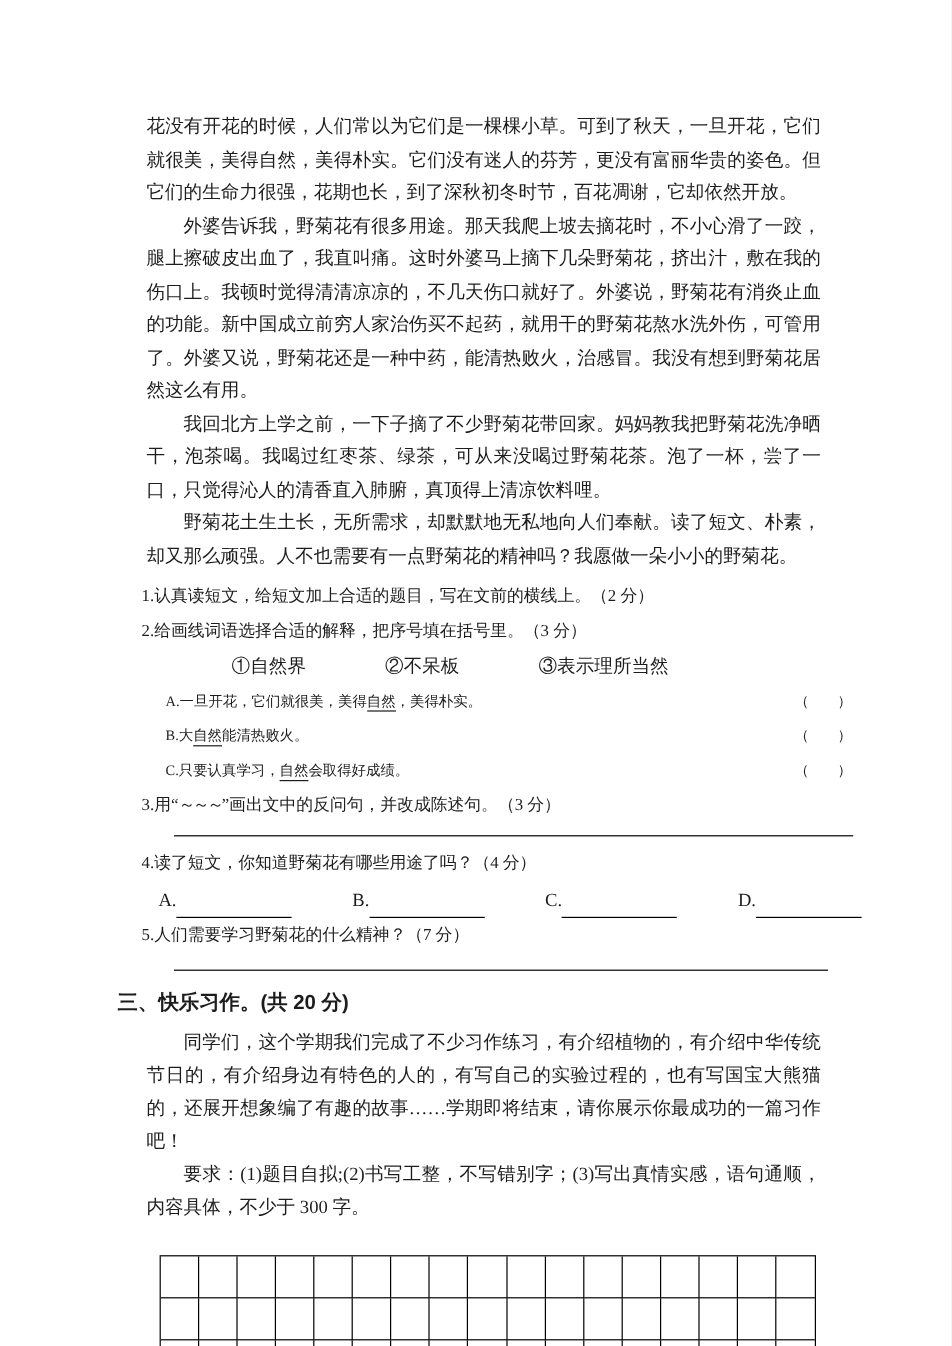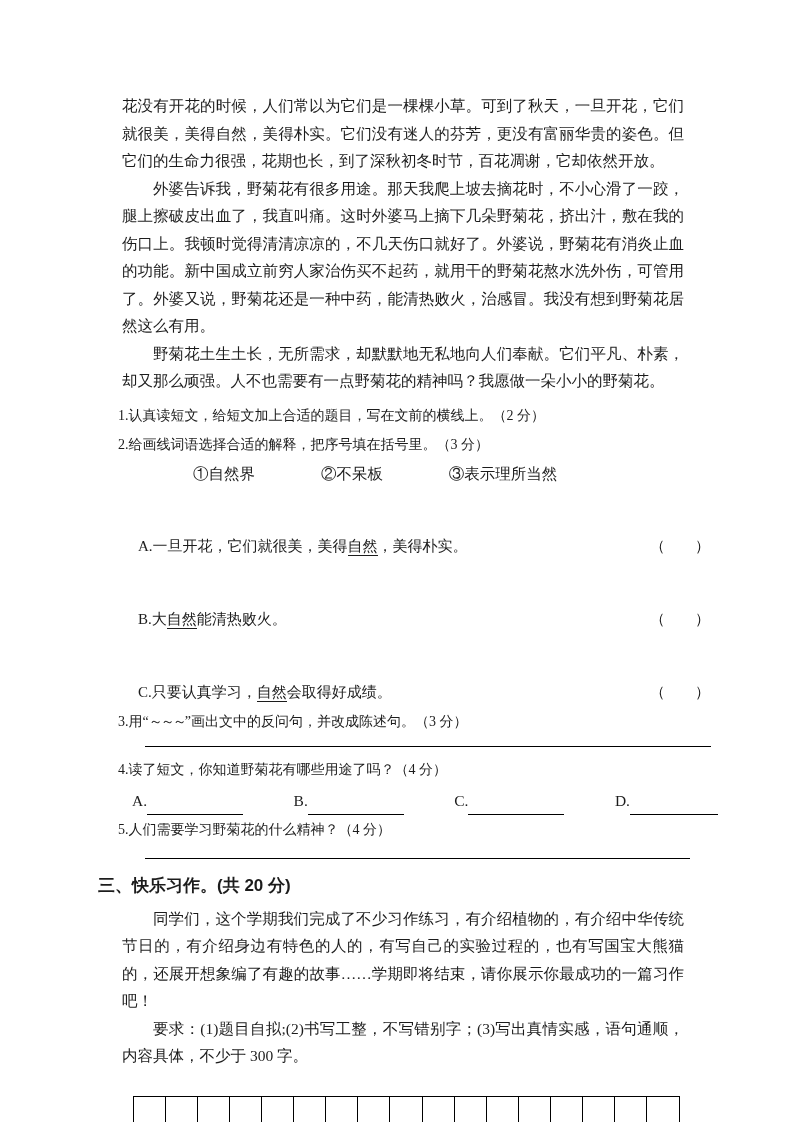--- a/index.html
+++ b/index.html
@@ -36,23 +36,22 @@
   .opts {
     margin-left:95px;
     font-size:15.5px;
     line-height:29px;
   }
   .opts span { display:inline-block; margin-right:62px; }
   .sub {
     display:flex;
     justify-content:space-between;
     margin-left:40px;
-    font-size:15px;
-    line-height:29px;
-    margin-top:44px;
+    font-size:12px;
+    line-height:29px;
   }
   .u { border-bottom:1px solid #1c1c1c; padding-bottom:1px; }
   .wavy { letter-spacing:-2px; }
   .bracket { white-space:pre; }
   .blank-line {
     height:0;
     border-bottom:1.3px solid #000;
     margin:10px 0 8px 47px;
     width:566px;
   }
@@ -101,21 +100,22 @@
   .cell:nth-child(n+35) { border-bottom:none; }
 </style>
 </head>
 <body>
 
 <div class="page">
   <div class="content">
 
     <p class="para no-indent">花没有开花的时候，人们常以为它们是一棵棵小草。可到了秋天，一旦开花，它们就很美，美得自然，美得朴实。它们没有迷人的芬芳，更没有富丽华贵的姿色。但它们的生命力很强，花期也长，到了深秋初冬时节，百花凋谢，它却依然开放。</p>
     <p class="para">外婆告诉我，野菊花有很多用途。那天我爬上坡去摘花时，不小心滑了一跤，腿上擦破皮出血了，我直叫痛。这时外婆马上摘下几朵野菊花，挤出汁，敷在我的伤口上。我顿时觉得清清凉凉的，不几天伤口就好了。外婆说，野菊花有消炎止血的功能。新中国成立前穷人家治伤买不起药，就用干的野菊花熬水洗外伤，可管用了。外婆又说，野菊花还是一种中药，能清热败火，治感冒。我没有想到野菊花居然这么有用。</p>
-    <p class="para">野菊花土生土长，无所需求，却默默地无私地向人们奉献。它们平凡、朴素，却又那么顽强。人不也需要有一点野菊花的精神吗？我愿做一朵小小的野菊花。</p>
+    <p class="para">我回北方上学之前，一下子摘了不少野菊花带回家。妈妈教我把野菊花洗净晒干，泡茶喝。我喝过红枣茶、绿茶，可从来没喝过野菊花茶。泡了一杯，尝了一口，只觉得沁人的清香直入肺腑，真顶得上清凉饮料哩。</p>
+    <p class="para">野菊花土生土长，无所需求，却默默地无私地向人们奉献。读了短文、朴素，却又那么顽强。人不也需要有一点野菊花的精神吗？我愿做一朵小小的野菊花。</p>
 
     <div class="qblock">
       <div class="q">1.认真读短文，给短文加上合适的题目，写在文前的横线上。（2 分）</div>
       <div class="q">2.给画线词语选择合适的解释，把序号填在括号里。（3 分）</div>
 
       <div class="opts">
         <span>①自然界</span>
         <span>②不呆板</span>
         <span>③表示理所当然</span>
       </div>
@@ -151,21 +151,21 @@
         <span class="abcd-item">
             <span>C.</span>
             <span class="abcd-seg"></span>
           </span>
         <span class="abcd-item">
             <span>D.</span>
             <span class="abcd-seg"></span>
           </span>
       </div>
 
-      <div class="q">5.人们需要学习野菊花的什么精神？（4 分）</div>
+      <div class="q">5.人们需要学习野菊花的什么精神？（7 分）</div>
 
       <div class="blank-line q5line"></div>
     </div>
 
     <div class="sec-heading">三、快乐习作。(共 20 分)</div>
     <div class="sec-body">
       <p class="para">同学们，这个学期我们完成了不少习作练习，有介绍植物的，有介绍中华传统节日的，有介绍身边有特色的人的，有写自己的实验过程的，也有写国宝大熊猫的，还展开想象编了有趣的故事……学期即将结束，请你展示你最成功的一篇习作吧！</p>
       <p class="para">要求：(1)题目自拟;(2)书写工整，不写错别字；(3)写出真情实感，语句通顺，内容具体，不少于 300 字。</p>
     </div>
 

